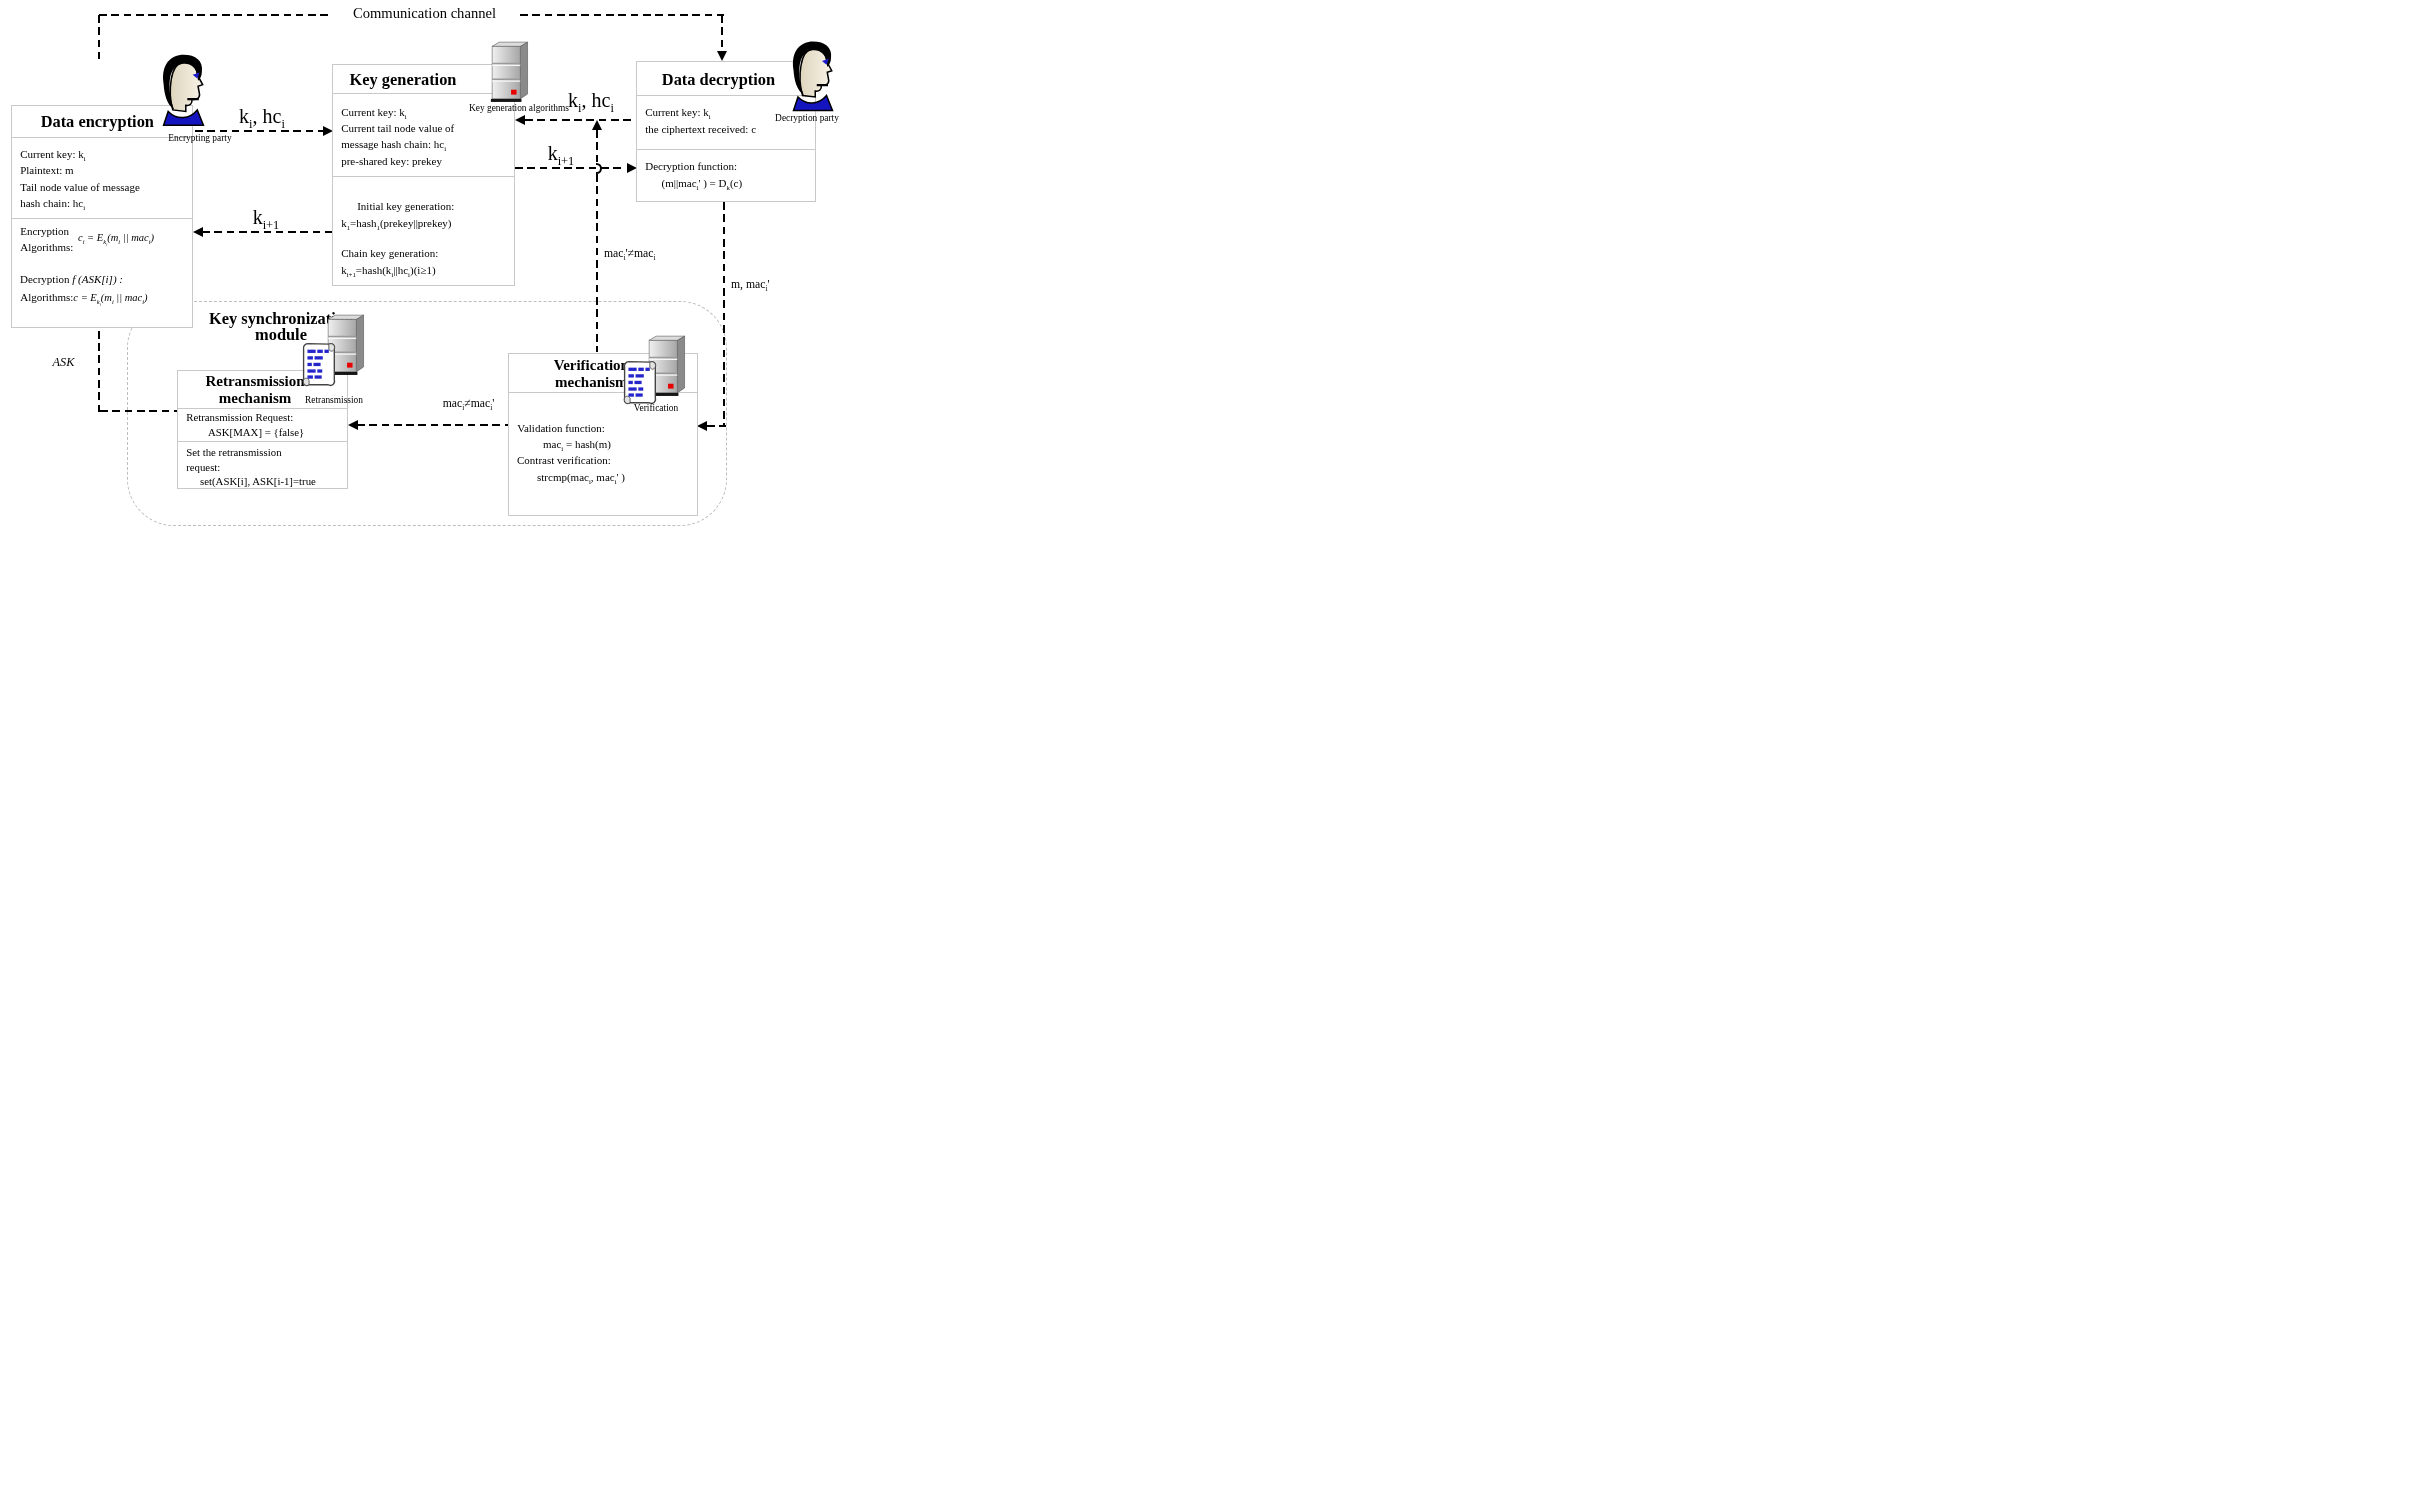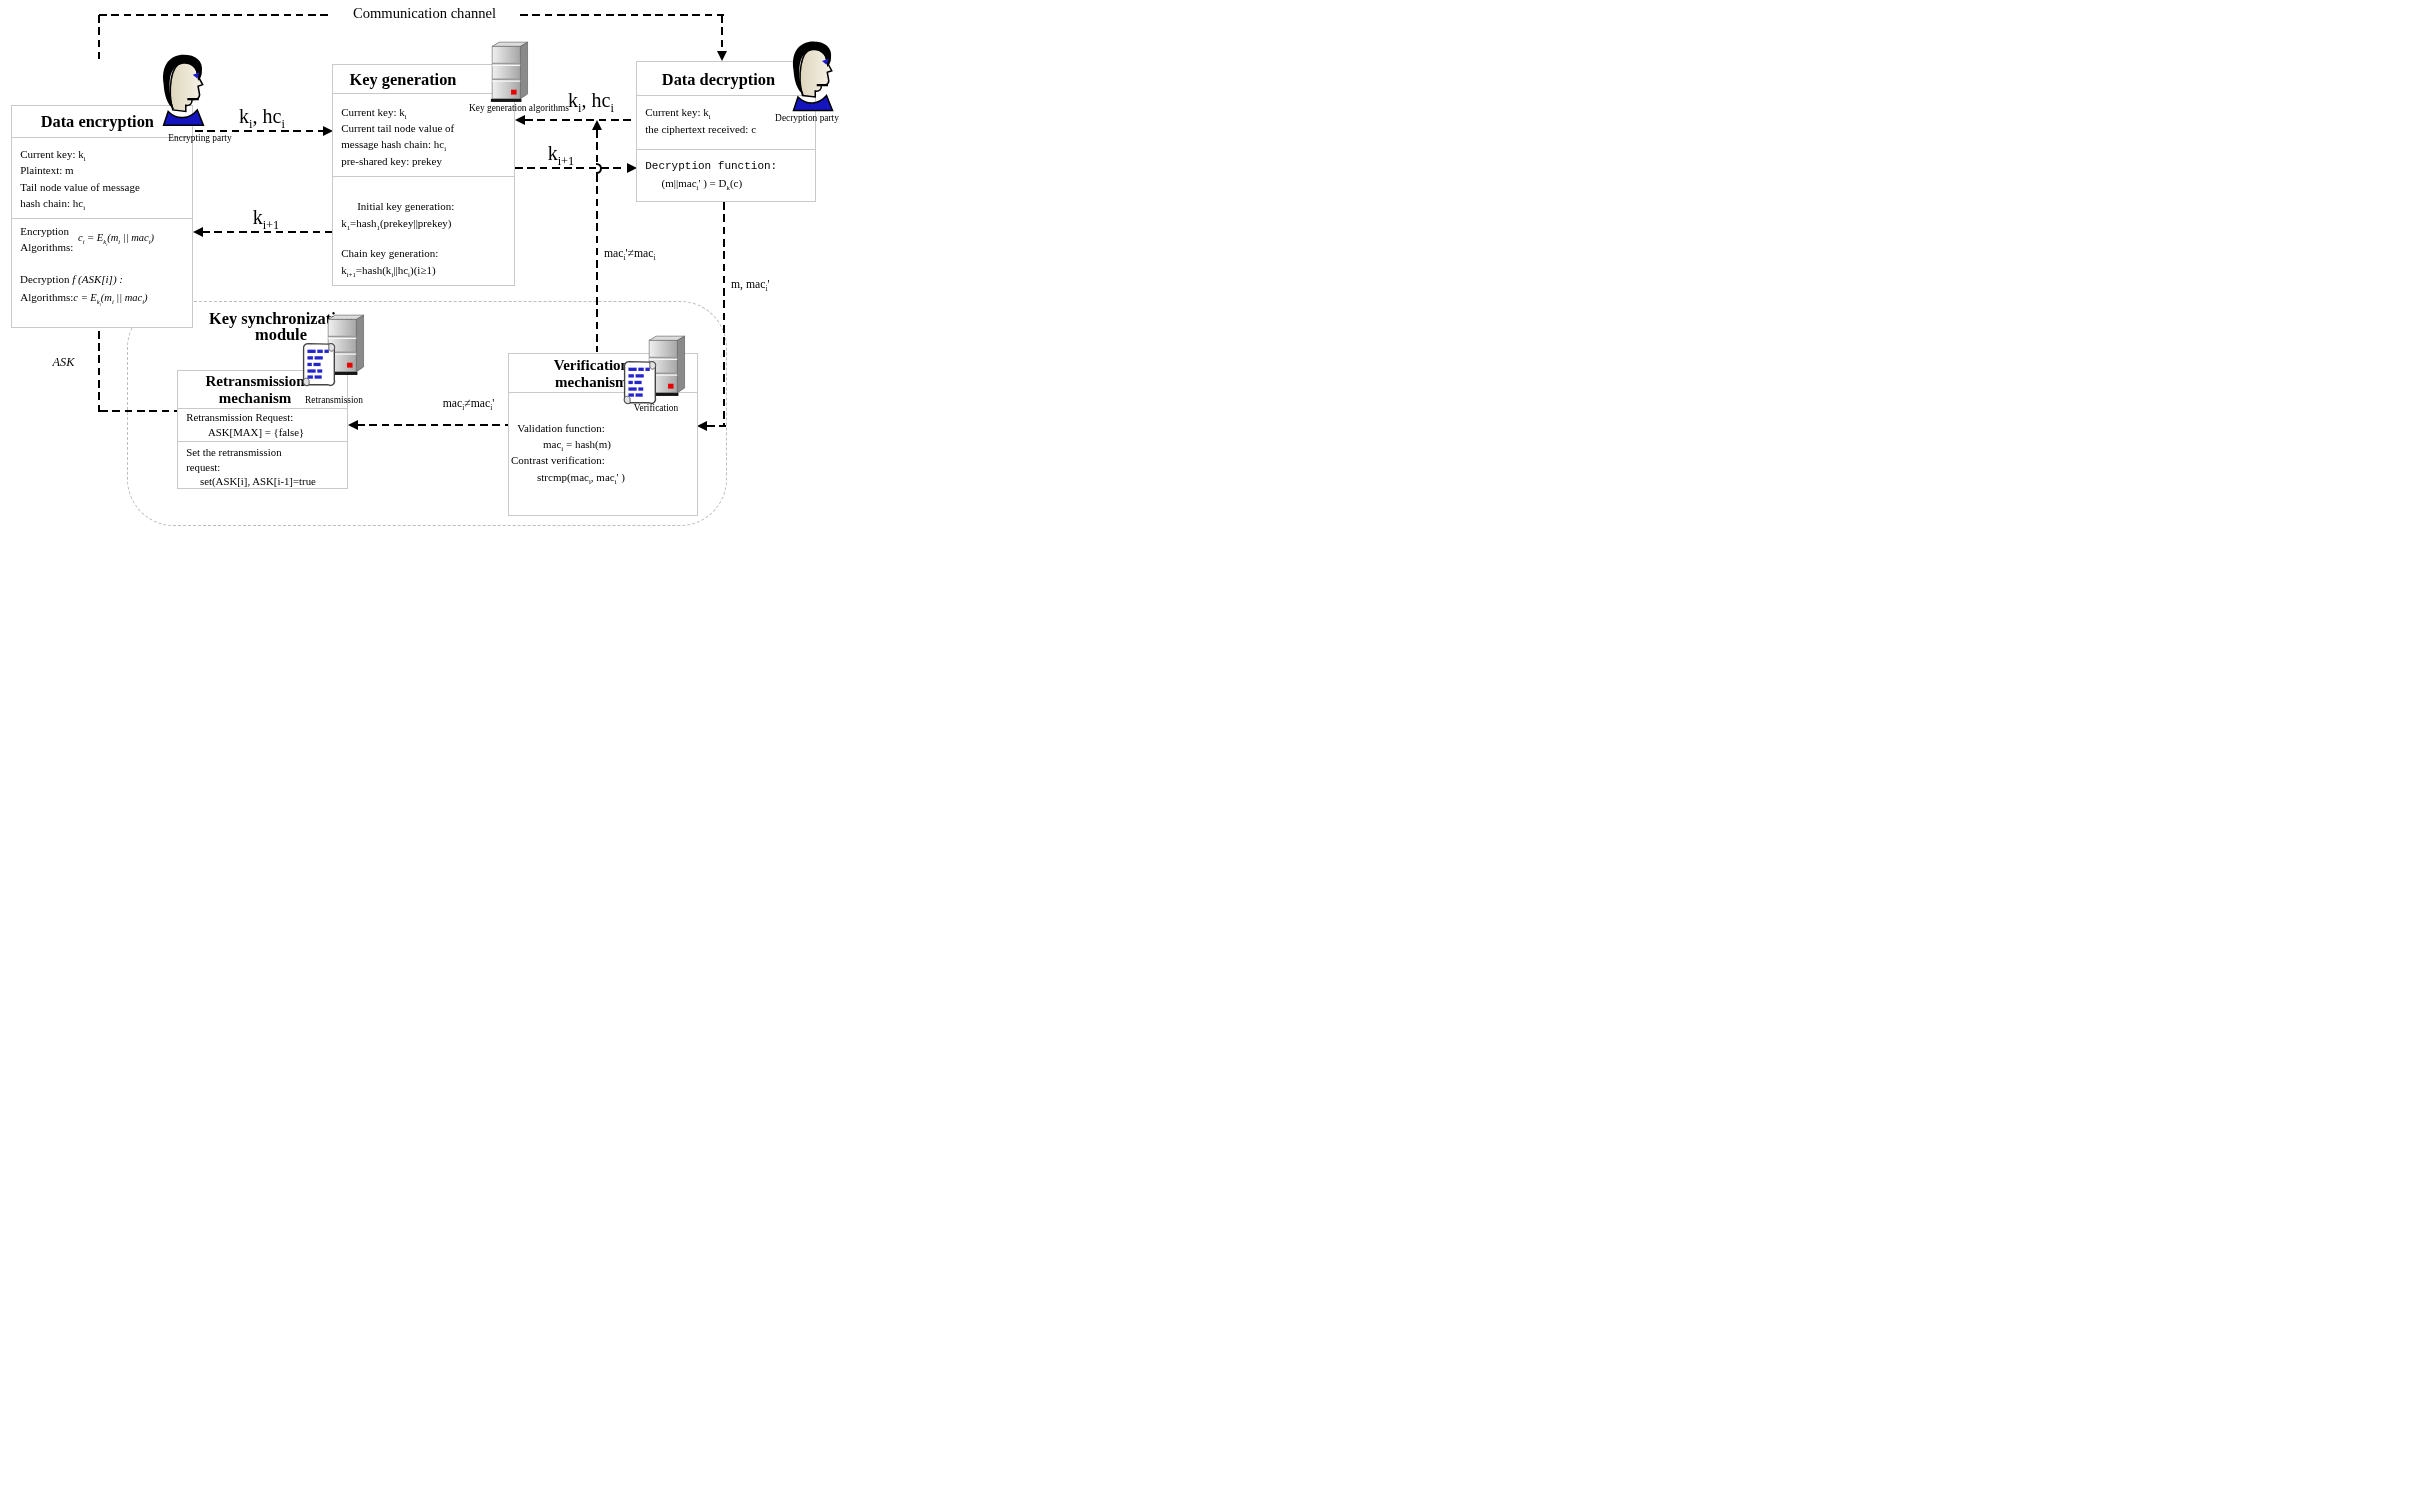--- a/index.html
+++ b/index.html
@@ -166,21 +166,21 @@
     <div class="txt" style="left:8.2px;top:180px;">Chain key generation:</div>
     <div class="txt" style="left:8.2px;top:197px;">k<sub>i+1</sub>=hash(k<sub>i</sub>||hc<sub>i</sub>)(i≥1)</div>
   </div>
 
   <div class="box" style="left:636px;top:61px;width:180px;height:141px;">
     <div class="title-row" style="top:0;height:35px;padding-right:15px;">Data decryption</div>
     <div class="divider" style="top:33px;"></div>
     <div class="txt" style="left:8.2px;top:42px;">Current key: k<sub>i</sub></div>
     <div class="txt" style="left:8.2px;top:59px;">the ciphertext received: c</div>
     <div class="divider" style="top:87px;"></div>
-    <div class="txt" style="left:8.2px;top:96px;font-family:Liberation Mono, monospace;">Decryption function:</div>
+    <div class="txt" style="left:8.2px;top:96px;">Decryption function:</div>
     <div class="txt" style="left:24.6px;top:113px;">(m||mac<sub>i</sub>' ) = D<sub>k</sub>(c)</div>
   </div>
 
   <div class="box" style="left:177px;top:370px;width:171px;height:119px;">
     <div class="title-row title2" style="top:1.2px;height:35px;flex-direction:column;padding-right:15px;">
       <span>Retransmission</span>
       <span>mechanism</span>
     </div>
     <div class="divider" style="top:37px;"></div>
     <div class="txt" style="left:8.2px;top:38px;font-size:10.8px;">Retransmission  Request:</div>
@@ -192,21 +192,21 @@
   </div>
 
   <div class="box" style="left:508px;top:353px;width:190px;height:163px;">
     <div class="title-row title2" style="top:2.3px;height:36px;flex-direction:column;padding-right:23.4px;">
       <span>Verification</span>
       <span>mechanism</span>
     </div>
     <div class="divider" style="top:38px;"></div>
     <div class="txt" style="left:8.2px;top:66px;">Validation function:</div>
     <div class="txt" style="left:34px;top:82px;">mac<sub>i</sub> = hash(m)</div>
-    <div class="txt" style="left:2px;top:98px;">Contrast verification:</div>
+    <div class="txt" style="left:8px;top:98px;">Contrast verification:</div>
     <div class="txt" style="left:28px;top:115px;">strcmp(mac<sub>i</sub>, mac<sub>i</sub>' )</div>
   </div>
 
   <div class="icon-wrap" style="left:159px;top:49px;width:49px;height:82px;">
     <svg class="ic" style="left:0;top:0;width:49px;height:82px;" viewBox="0 0 84 140" width="49" height="82">
         <use href="#icon-face"></use>
       </svg>
   </div>
   <div class="icon-label" style="left:156px;top:133px;width:88px;">Encrypting party</div>
 

